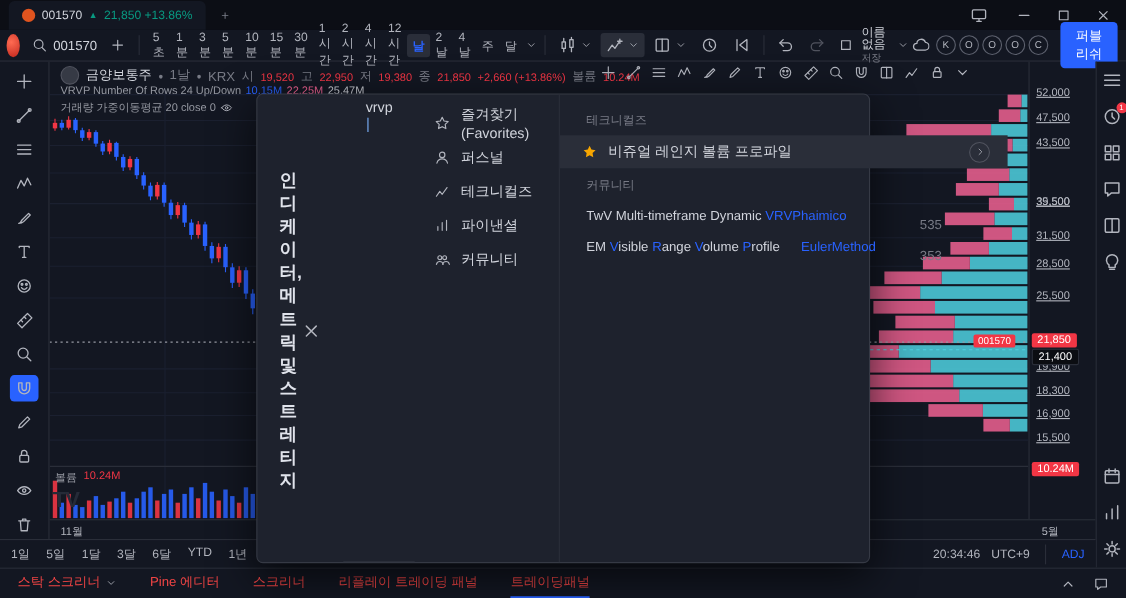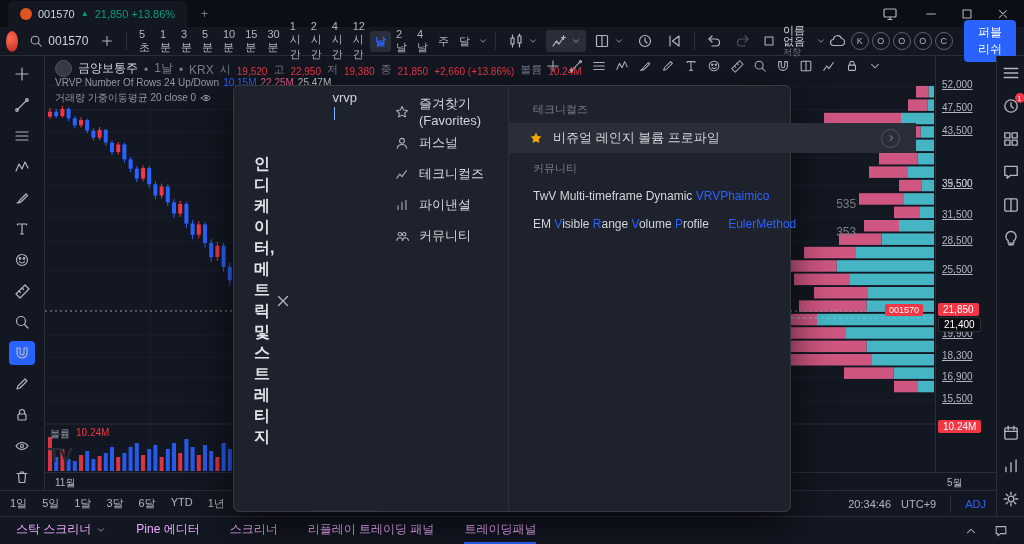--- a/index.html
+++ b/index.html
@@ -61,21 +61,21 @@
   
   .rightbar{position:absolute;left:996px;top:56px;width:28px;height:460px;border-left:1px solid #2a2e39;background:#131722;display:flex;flex-direction:column;align-items:center;padding:8px 0;box-sizing:border-box;gap:15px;z-index:5;}
   .rbicon{position:relative;width:18px;height:18px;color:#b2b5be;}
   .rbicon .badge{position:absolute;top:-4px;right:-5px;width:10px;height:10px;border-radius:50%;background:#f23645;color:#fff;font-size:7px;display:flex;align-items:center;justify-content:center;}
   .rb-bottom{margin-top:auto;display:flex;flex-direction:column;gap:15px;align-items:center;}
   
   .rangebar{position:absolute;left:0;top:490px;width:996px;height:26px;background:#131722;border-top:1px solid #2a2e39;display:flex;align-items:center;padding:0 10px;box-sizing:border-box;gap:15px;font-size:11px;color:#b2b5be;z-index:5;}
   .rangebar .right{margin-left:auto;display:flex;align-items:center;gap:10px;}
   .rangebar .adj{color:#2962ff;}
   
-  .footer{position:absolute;left:0;top:516px;width:1024px;height:28px;background:#131722;border-top:1px solid #2a2e39;display:flex;align-items:center;padding:0 16px;box-sizing:border-box;gap:30px;font-size:12px;color:#f0abfc;z-index:6;}
+  .footer{position:absolute;left:0;top:516px;width:1024px;height:28px;background:#131722;border-top:1px solid #2a2e39;display:flex;align-items:center;padding:0 16px;box-sizing:border-box;gap:30px;font-size:12px;color:#ef4444;z-index:6;}
   .ftab{display:flex;align-items:center;gap:5px;height:27px;border-bottom:2px solid transparent;box-sizing:border-box;}
   .ftab.active{border-bottom:2px solid #2962ff;}
   .footer .right{margin-left:auto;display:flex;gap:16px;color:#9598a1;}
   
   .modal{position:absolute;left:233px;top:85px;width:558px;height:427px;background:#1e222d;border:1px solid #363a45;border-radius:6px;box-shadow:0 12px 40px rgba(0,0,0,.65);z-index:10;display:flex;box-sizing:border-box;}
   .mhead{display:flex;align-items:center;padding:14px 20px 10px;font-size:16px;font-weight:bold;color:#e0e3eb;}
   .mclose{margin-left:auto;color:#b2b5be;width:18px;height:18px;}
   .msearch{padding:4px 20px 12px;font-size:13px;color:#d1d4dc;border-bottom:1px solid #2a2e39;}
   .caret{display:inline-block;width:1px;height:13px;background:#7cb4ff;margin-left:2px;vertical-align:middle;}
   .mbody{flex:1;display:flex;min-height:0;}

